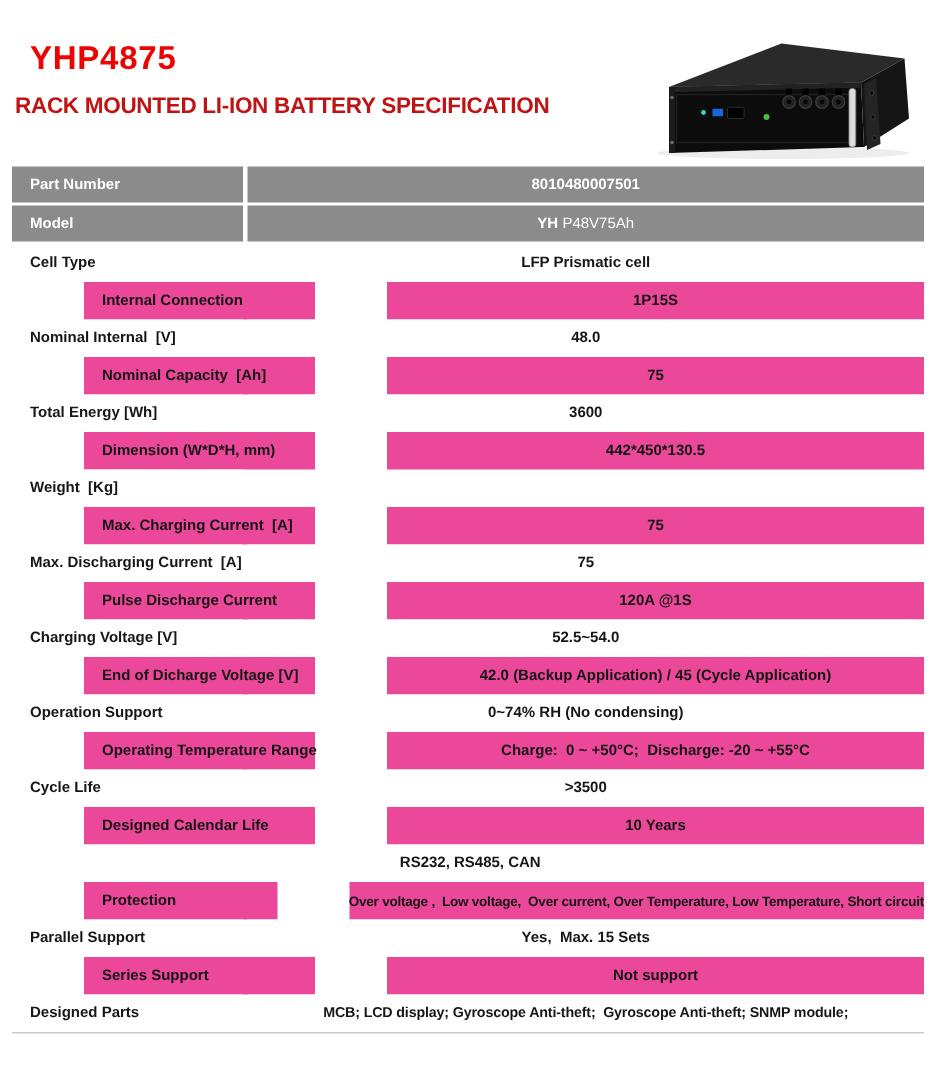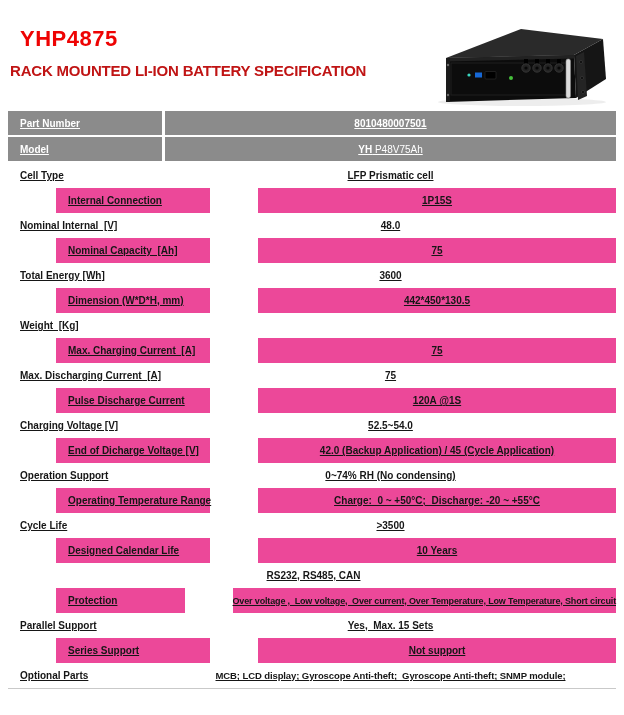--- a/index.html
+++ b/index.html
@@ -16,21 +16,21 @@
   }
   .doc-title {
     position: absolute; left: 10px; top: 62px;
     font-size: 15px; font-weight: bold; letter-spacing: -0.2px;
     color: #c01414;
   }
   .battery-img { position: absolute; right: 12px; top: 12px; }
   .spec-table { position: absolute; left: 8px; top: 111px; width: 608px; }
   .row { display: flex; height: 25px; }
   .row-header { height: 24px; margin-bottom: 2px; }
-  .cell { display: flex; align-items: center; white-space: pre; text-decoration: underline; }
+  .cell { display: flex; align-items: center; white-space: pre; }
   .cell-label {
     width: 154px; padding-left: 12px;
     font-size: 10px; font-weight: bold; color: #161616;
   }
   .cell-value {
     flex: 1; margin-left: 3px; justify-content: center;
     font-size: 10px; font-weight: bold; color: #161616; text-align: left;
   }
   .row-header .cell { background: #8b8b8b; color: #ffffff; }
   .row-light .cell { background: #ec4899; margin-left: 48px; }
@@ -174,18 +174,18 @@
       </div>
       <div class="row row-white">
         <div class="cell cell-label">Parallel Support</div>
         <div class="cell cell-value">Yes,  Max. 15 Sets</div>
       </div>
       <div class="row row-light">
         <div class="cell cell-label">Series Support</div>
         <div class="cell cell-value">Not support</div>
       </div>
       <div class="row row-white">
-        <div class="cell cell-label">Optional Parts</div>
+        <div class="cell cell-label">Designed Parts</div>
         <div class="cell cell-value val-s">MCB; LCD display; Gyroscope Anti-theft;  Gyroscope Anti-theft; SNMP module;</div>
       </div>
     </div>
   <div class="table-bottom-line"></div>
 </div>
 
 </body></html>

